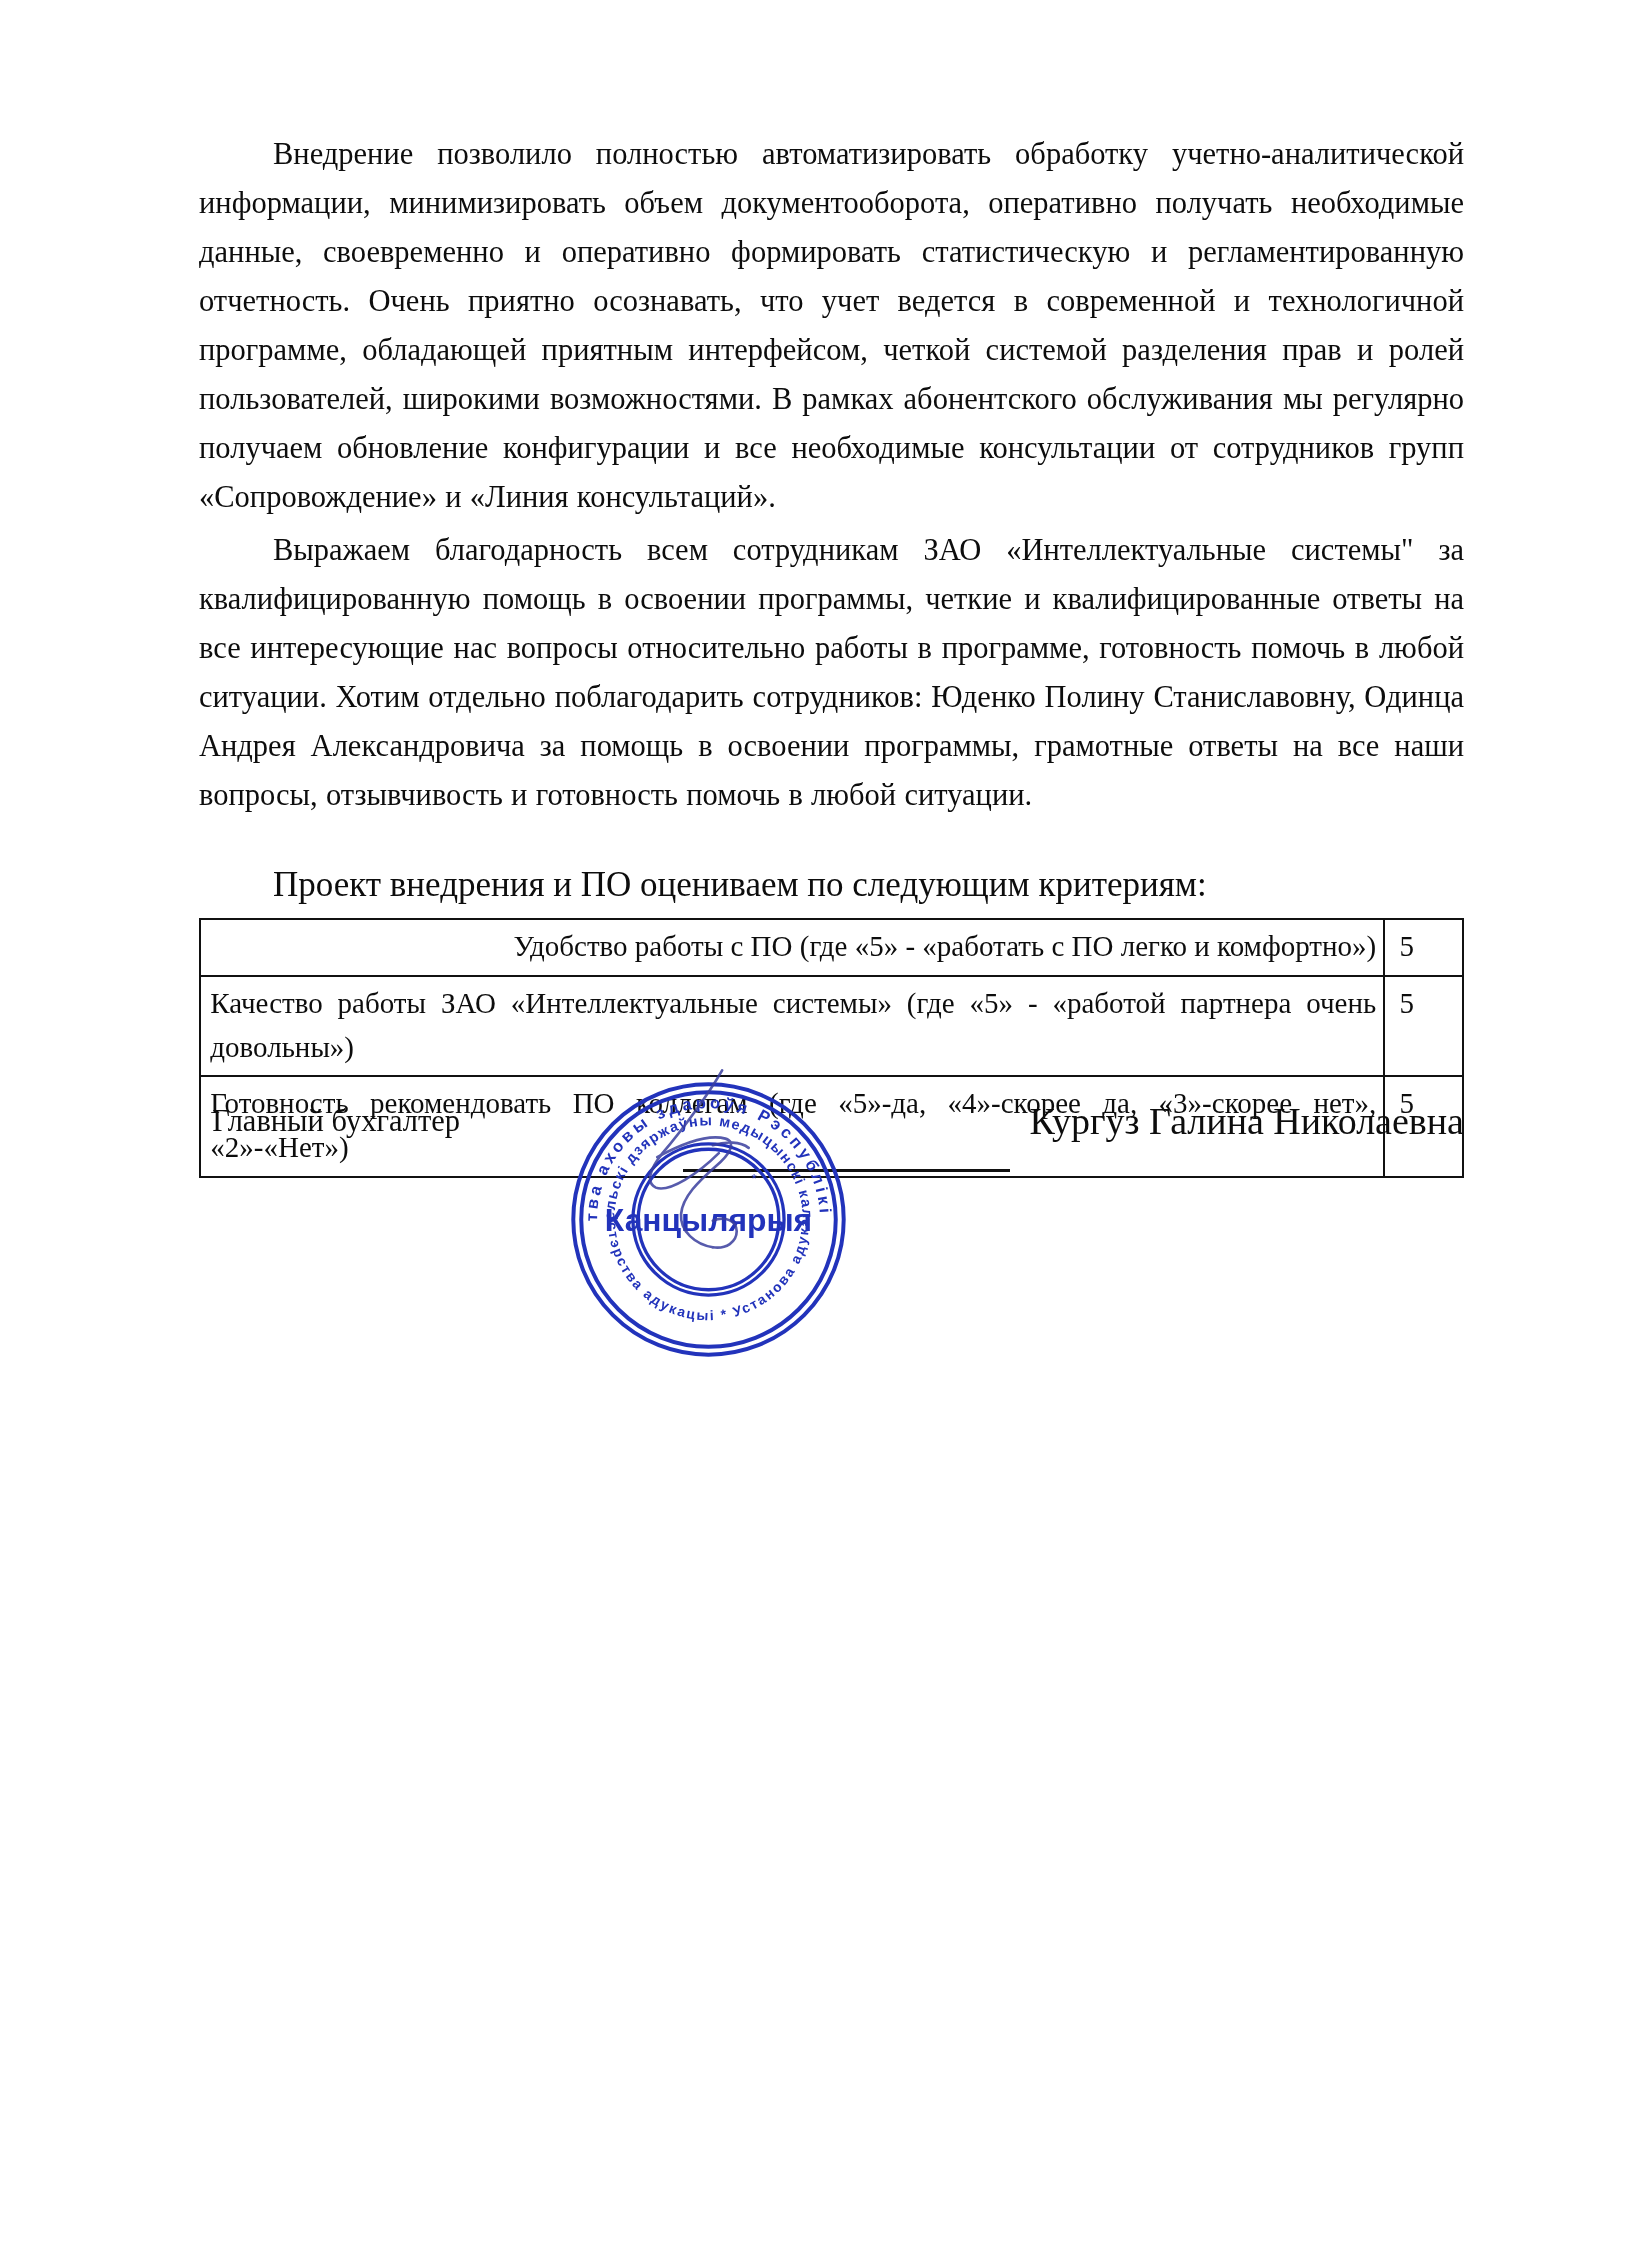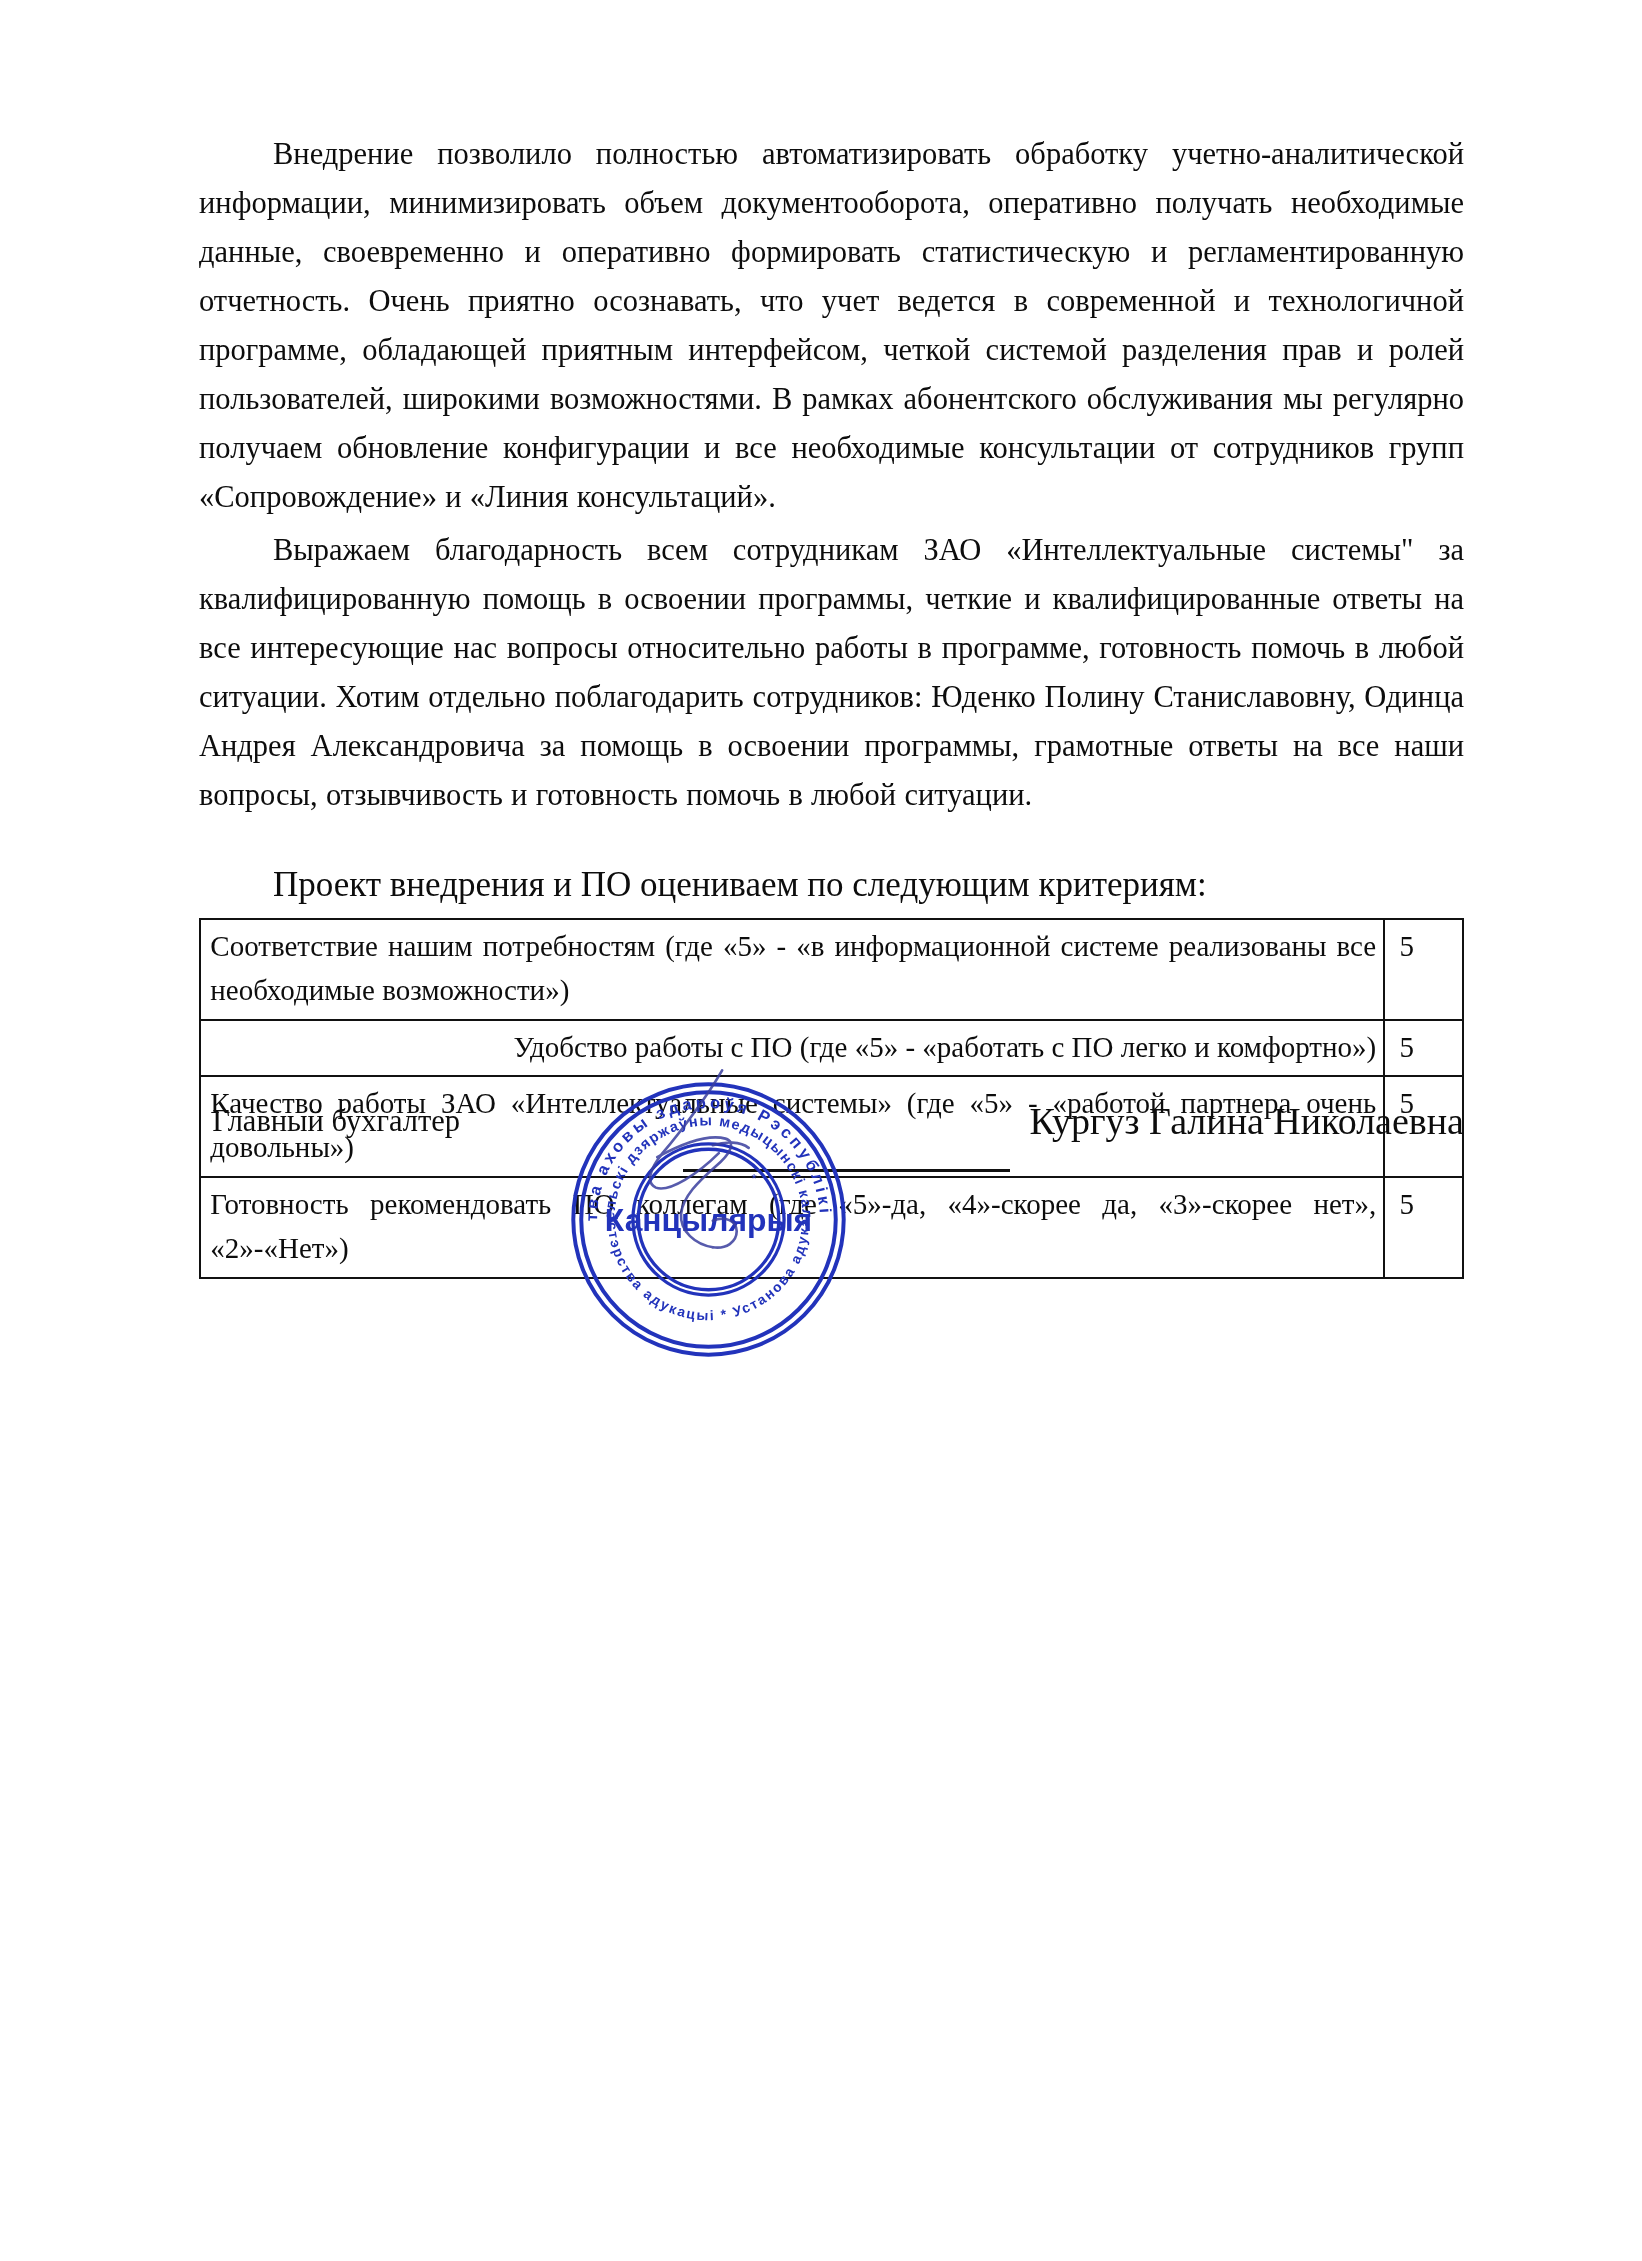--- a/index.html
+++ b/index.html
@@ -131,24 +131,20 @@
   <div class="content">
 
     <p class="body-par">Внедрение позволило полностью автоматизировать обработку учетно-аналитической информации, минимизировать объем документооборота, оперативно получать необходимые данные, своевременно и оперативно формировать статистическую и регламентированную отчетность. Очень приятно осознавать, что учет ведется в современной и технологичной программе, обладающей приятным интерфейсом, четкой системой разделения прав и ролей пользователей, широкими возможностями. В рамках абонентского обслуживания мы регулярно получаем обновление конфигурации и все необходимые консультации от сотрудников групп «Сопровождение» и «Линия консультаций».</p>
 
     <p class="body-par">Выражаем благодарность всем сотрудникам ЗАО «Интеллектуальные   системы" за квалифицированную помощь в освоении программы, четкие и квалифицированные ответы на все интересующие нас вопросы относительно работы в программе, готовность помочь в любой ситуации. Хотим отдельно поблагодарить сотрудников: Юденко Полину Станиславовну, Одинца Андрея Александровича за помощь в освоении программы, грамотные ответы на все наши вопросы, отзывчивость и готовность помочь в любой ситуации.</p>
 
     <p class="lead-line">Проект внедрения и ПО оцениваем по следующим критериям:</p>
 
     <table class="criteria">
       <tbody>
-        <tr>
-          <td class="crit">Соответствие нашим потребностям (где «5» - «в информационной системе реализованы все необходимые возможности»)</td>
-          <td class="score">5</td>
-        </tr>
         <tr>
           <td class="crit one-line">Удобство работы с ПО (где «5» - «работать с ПО легко и комфортно»)</td>
           <td class="score">5</td>
         </tr>
         <tr>
           <td class="crit">Качество работы ЗАО «Интеллектуальные системы» (где «5» - «работой партнера очень довольны»)</td>
           <td class="score">5</td>
         </tr>
         <tr>
           <td class="crit">Готовность рекомендовать ПО коллегам (где «5»-да, «4»-скорее да, «3»-скорее нет», «2»-«Нет»)</td>

